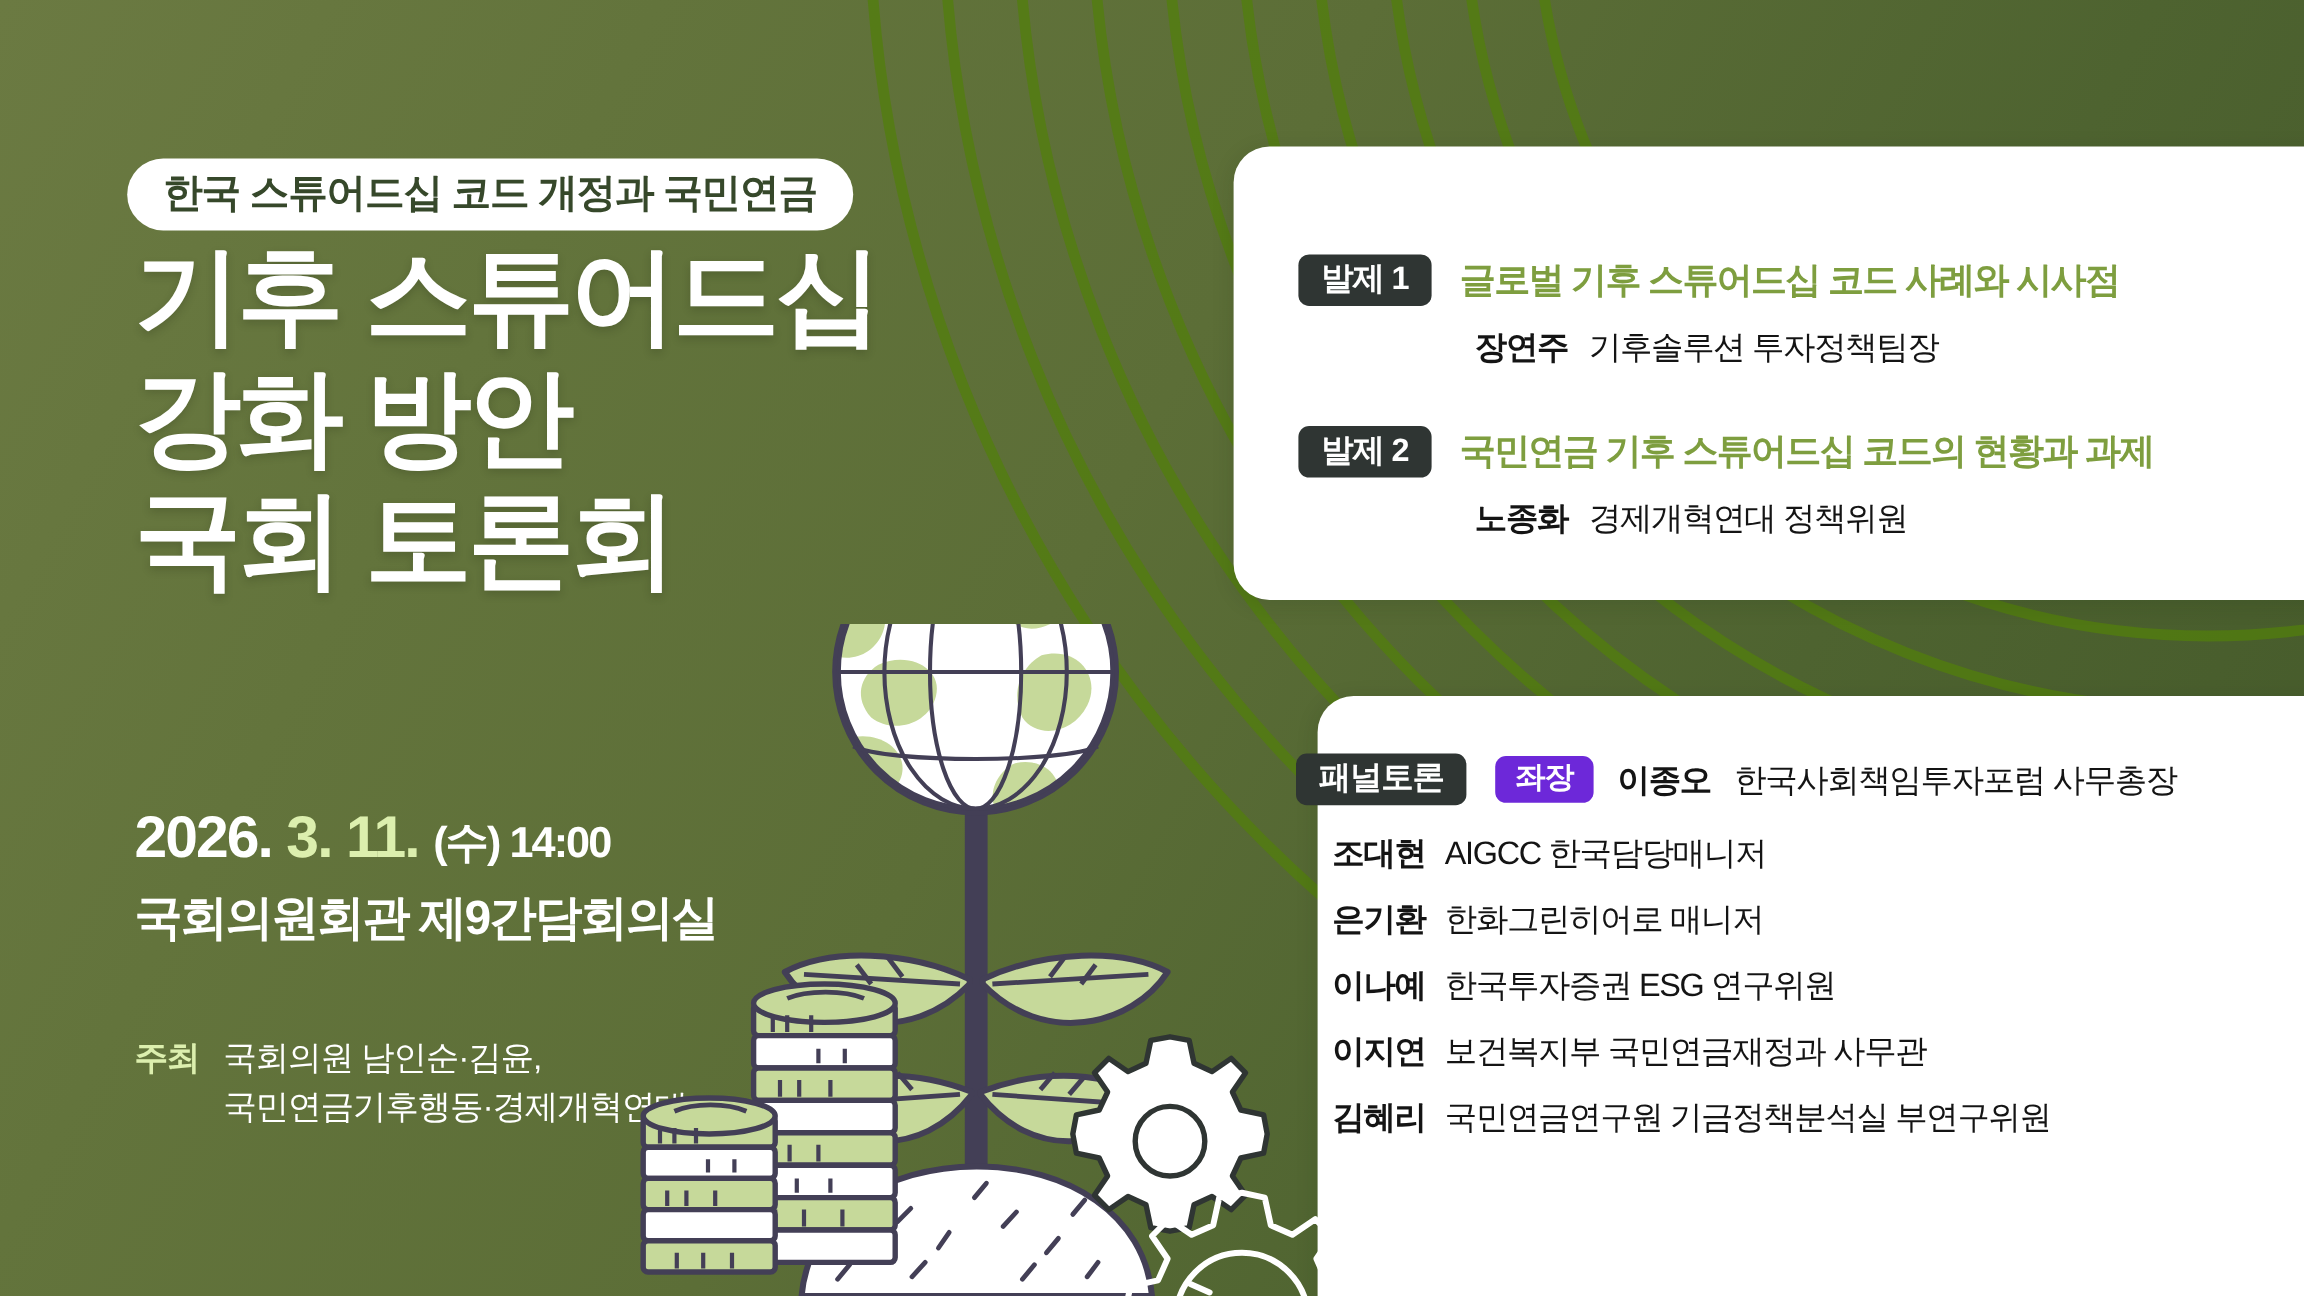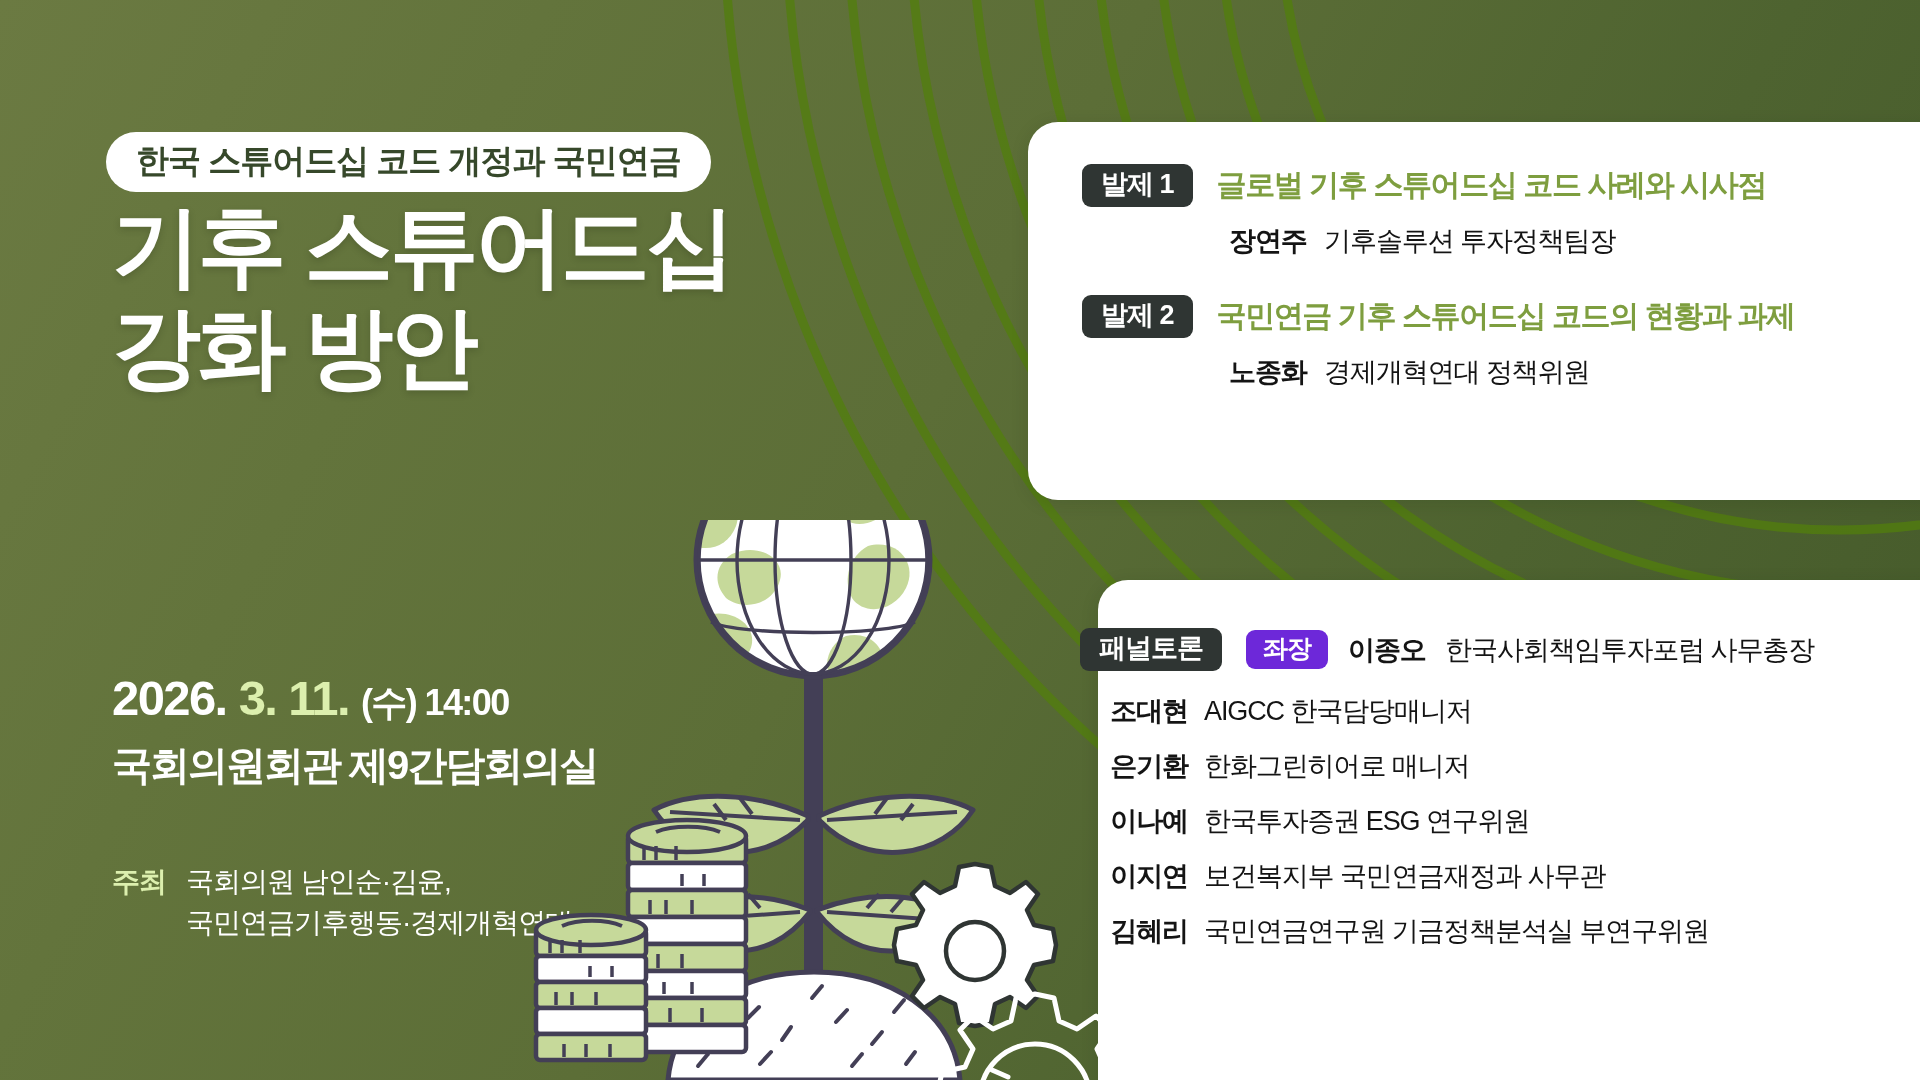--- a/index.html
+++ b/index.html
@@ -94,21 +94,21 @@
   #card-sessions {
     left:1028px; top:122px; width:1010px; height:378px;
     border-radius:30px 0 0 30px;
   }
   #card-panel {
     left:1098px; top:580px; width:940px; height:500px;
     border-radius:30px 0 0 0;
   }
 
   .sess-rows { position:absolute; left:54px; top:42px; }
-  .sess { margin-bottom:36px; }
+  .sess { margin-bottom:36px;margin-top:48px; }
   .sess-head { display:flex; align-items:center; }
   .badge-dark {
     background:#2f3533; color:#ffffff;
     border-radius:9px;
     font-size:27px; font-weight:bold;
     padding:7px 19px 9px 19px;
     letter-spacing:-1px; line-height:1;
     white-space:nowrap;
   }
   .sess-title {
@@ -177,20 +177,21 @@
     </svg>
   </div>
 
   <div class="left">
 
     <div class="subtitle-pill">한국 스튜어드십 코드 개정과 국민연금</div>
 
     <div class="main-title">
       <span class="tl">기후 스튜어드십</span>
       <span class="tl">강화 방안</span>
+      <span class="tl">국회 토론회</span>
     </div>
 
     <div class="datetime">
       <span>2026.</span>
       <span class="hl">3. 11.</span>
       <span class="small">(수) 14:00</span>
     </div>
 
     <div class="venue">국회의원회관 제9간담회의실</div>
 

